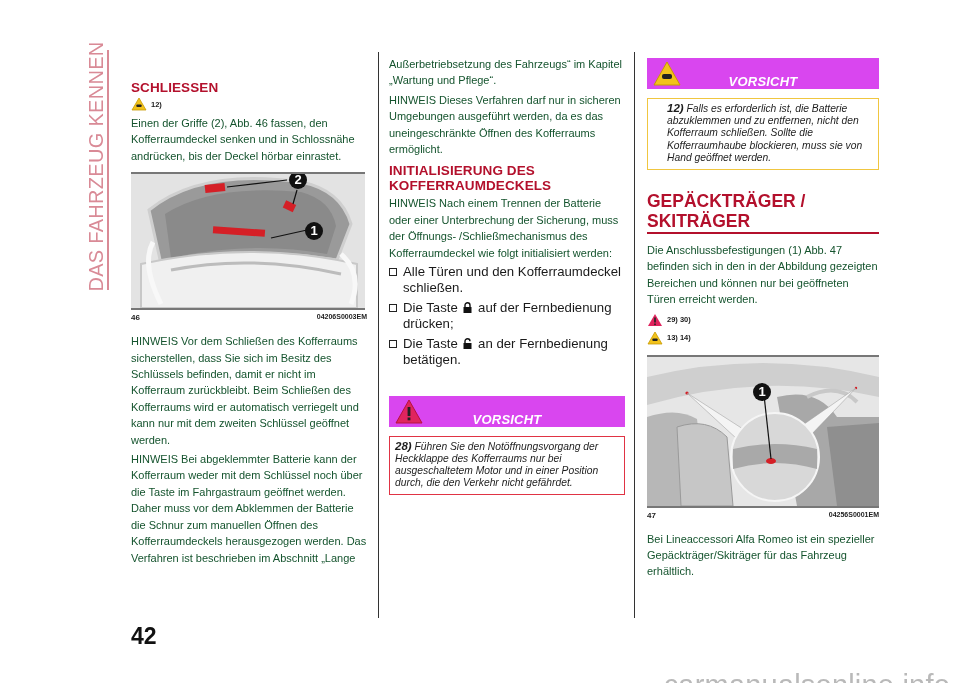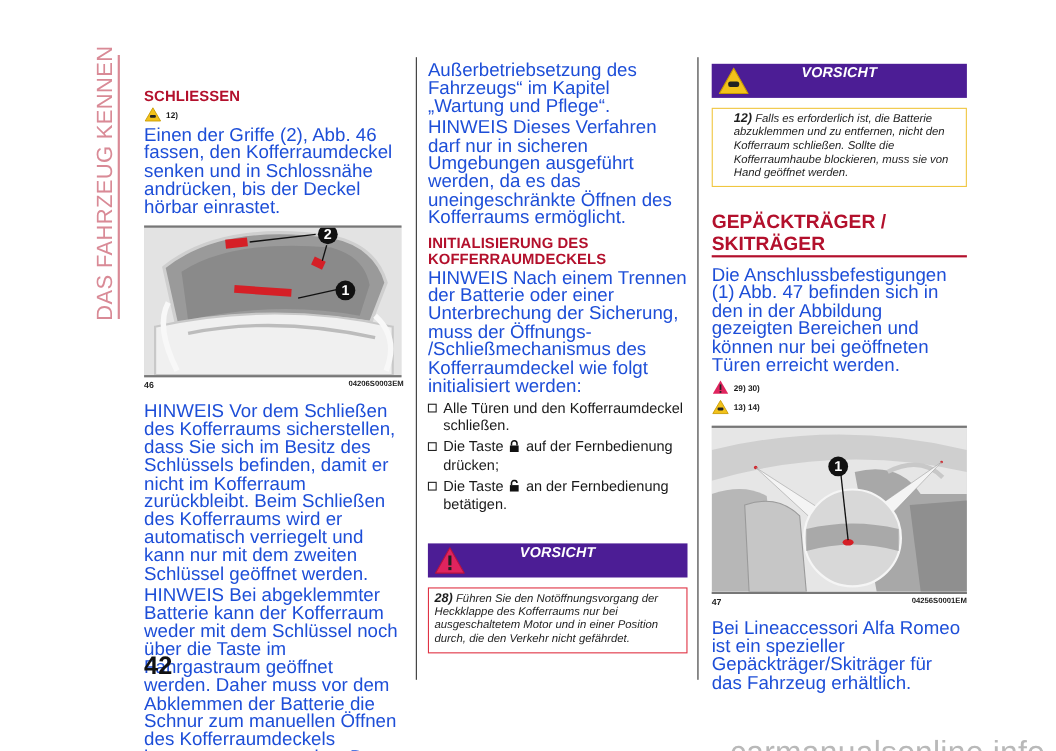--- a/index.html
+++ b/index.html
@@ -19,44 +19,44 @@
   .col-divider { position: absolute; width: 1px; background: #333; top: 52px; height: 566px; }
 
   .col { position: absolute; top: 58px; }
   .col1 { left: 131px; width: 236px; margin-top: 22px; }
   .col2 { left: 389px; width: 236px; top: 56px; }
   .col3 { left: 647px; width: 232px; top: 58px; }
 
   .h-red { color: #b3102c; font-weight: 700; font-size: 13.5px; letter-spacing: 0.1px; line-height: 15px; }
   .h-red-big { color: #b3102c; font-weight: 700; font-size: 17.5px; line-height: 20px; }
 
-  p.body { font-size: 17px; line-height: 16.4px; color: #1d4ed8; margin-bottom: 3px; }
+  p.body { font-size: 11px; line-height: 16.4px; color: #14532d; margin-bottom: 3px; }
   .ref-line { display: flex; align-items: center; gap: 4px; height: 18px; font-size: 7.5px; font-weight: 700; }
 
   .warn-tri { width: 16px; height: 14px; position: relative; display: inline-block; }
   .warn-tri svg { width: 16px; height: 14px; display: block; }
 
   .figure { border-top: 2px solid #777; border-bottom: 2px solid #777; position: relative; background: #dcdcdc; overflow: hidden; }
   .fig-caption { display: flex; justify-content: space-between; font-size: 8px; font-weight: 700; margin-top: 3px; margin-bottom: 8px; color: #222; }
   .fig-caption .code { font-size: 7px; }
 
   .callout { position: absolute; width: 18px; height: 18px; border-radius: 50%; background: #111; color: #fff; font-weight: 700; font-size: 13px; text-align: center; line-height: 18px; }
 
   .bullet { display: flex; gap: 6px; }
   .bullet .box { width: 8px; height: 8px; border: 1.4px solid #222; margin-top: 4px; flex: 0 0 auto; }
 
-  .band { background: #4c1d95; height: 31px; position: relative; display: flex; align-items: flex-start; justify-content: center; }
+  .band { background: #d946ef; height: 31px; position: relative; display: flex; align-items: flex-end; justify-content: center; }
   .band .band-label { color: #fff; font-weight: 700; font-style: italic; font-size: 13px; letter-spacing: 0.2px; }
   .band .band-icon { position: absolute; left: 6px; top: 3px; }
   .note-box { margin-top: 9px; padding: 3px 5px 5px 5px; font-size: 10.3px; line-height: 12.2px; font-style: italic; color: #1d1d1d; }
   .note-box b { font-style: italic; font-weight: 700; font-size: 11.5px; }
   .note-red { border: 1.5px solid #e03344; }
   .note-yellow { border: 1.5px solid #f0c640; padding-left: 19px; }
 
-  .page-number { position: absolute; left: 131px; top: 592px; font-size: 23px; font-weight: 700; color: #111; }
+  .page-number { position: absolute; left: 131px; top: 623px; font-size: 23px; font-weight: 700; color: #111; }
   .watermark { position: absolute; right: 10px; top: 669px; font-size: 29px; color: #b9b9b9; letter-spacing: 0.2px; }
 
   .icon-lock { display: inline-block; width: 9px; height: 11px; vertical-align: -1px; margin: 0 2px; }
 </style>
 </head>
 <body>
 
 <div class="side-title">
   <span>DAS FAHRZEUG KENNEN</span>
 </div>

